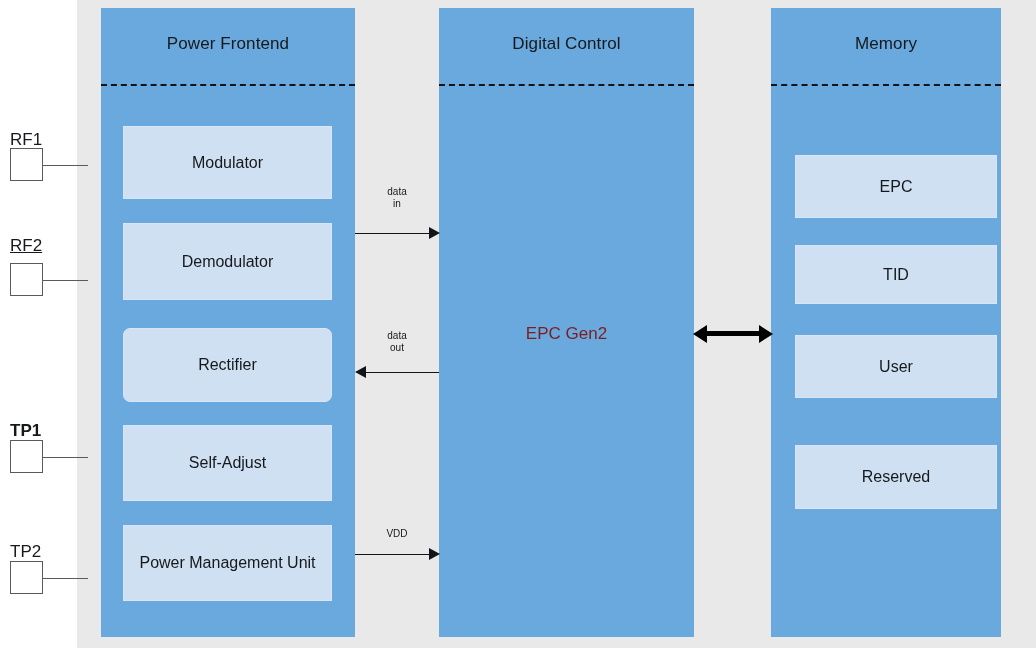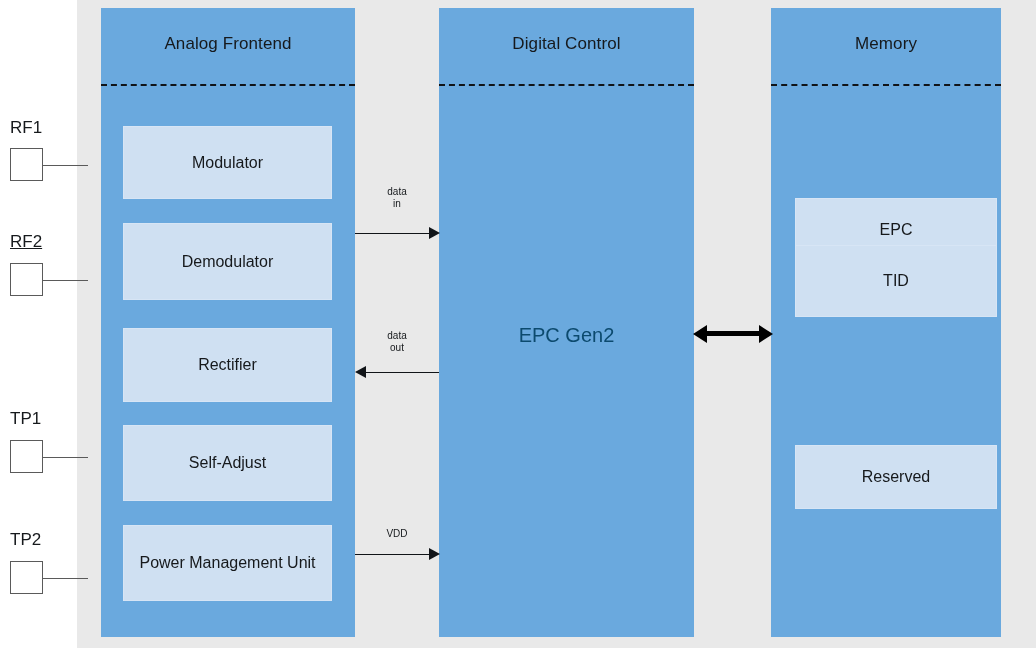--- a/index.html
+++ b/index.html
@@ -62,44 +62,45 @@
     justify-content: center;
     text-align: center;
     font-size: 16px;
     color: #16191c;
     line-height: 1.25;
     padding: 16px 6px;
   }
   
   .sub.modulator   { left: 22px; width: 209px; top: 118px; height: 73px; }
   .sub.demodulator { left: 22px; width: 209px; top: 215px; height: 77px; }
-  .sub.rectifier   { left: 22px; width: 209px; top: 320px; height: 74px; }
+  .sub.rectifier   { left: 22px; width: 209px; top: 320px; height: 74px; border-radius: 7px; }
   .sub.selfadjust  { left: 22px; width: 209px; top: 417px; height: 76px; }
   .sub.pmu         { left: 22px; width: 209px; top: 517px; height: 76px; }
   
-  .sub.epc      { left: 24px; width: 202px; top: 147px; height: 63px; margin-top: 43px; }
-  .sub.tid      { left: 24px; width: 202px; top: 237px; height: 72px; }
+  .sub.epc      { left: 24px; width: 202px; top: 147px; height: 63px; }
+  .sub.tid      { left: 24px; width: 202px; top: 237px; height: 59px; }
   .sub.user     { left: 24px; width: 202px; top: 327px; height: 63px; }
   .sub.reserved { left: 24px; width: 202px; top: 426px; height: 64px; margin-top: 11px; }
 
   .center-label {
     position: absolute;
     left: 0; right: 0;
     top: 316px;
     text-align: center;
-    font-size: 20px;
-    color: #0c4a6e;
+    font-size: 17px;
+    color: #7f1d1d;
   }
 
   
   .pin-label {
     position: absolute;
     font-size: 17px;
     color: #16191c;
     white-space: nowrap;
+    margin-top: 12px;
   }
   .pin-box {
     position: absolute;
     width: 33px; height: 33px;
     background: #ffffff;
     border: 1px solid #5a5a5a;
     box-sizing: border-box;
   }
   .pin-wire {
     position: absolute;
@@ -150,34 +151,34 @@
 <body>
 
 <div id="canvas">
 
   <div class="chip-area"></div>
 
   <div class="pin-label" style="left:10px; top:118px;">RF1</div>
   <div class="pin-box" style="left:10px; top:148px;"></div>
   <div class="pin-wire" style="left:43px; top:165px; width:45px;"></div>
 
-  <div class="pin-label" style="left:10px; top:232px;text-decoration:underline;">RF2</div>
+  <div class="pin-label" style="left:10px; top:224px;text-decoration:underline;">RF2</div>
   <div class="pin-box" style="left:10px; top:263px;"></div>
   <div class="pin-wire" style="left:43px; top:280px; width:45px;"></div>
 
-  <div class="pin-label" style="left:10px; top:409px;">TP1</div>
+  <div class="pin-label" style="left:10px; top:409px;font-weight:bold;">TP1</div>
   <div class="pin-box" style="left:10px; top:440px;"></div>
   <div class="pin-wire" style="left:43px; top:457px; width:45px;"></div>
 
   <div class="pin-label" style="left:10px; top:530px;">TP2</div>
   <div class="pin-box" style="left:10px; top:561px;"></div>
   <div class="pin-wire" style="left:43px; top:578px; width:45px;"></div>
 
   <div class="block afe">
-    <div class="block-title">Analog Frontend</div>
+    <div class="block-title">Power Frontend</div>
     <div class="divider"></div>
 
     <div class="sub modulator">Modulator</div>
     <div class="sub demodulator">Demodulator</div>
     <div class="sub rectifier">Rectifier</div>
     <div class="sub pmu">Power Management Unit</div>
     <div class="sub selfadjust">Self-Adjust</div>
   </div>
 
   <div class="block dc">
@@ -185,20 +186,21 @@
     <div class="divider"></div>
     <div class="center-label">EPC Gen2</div>
   </div>
 
   <div class="block mem">
     <div class="block-title">Memory</div>
     <div class="divider"></div>
 
     <div class="sub epc">EPC</div>
     <div class="sub tid">TID</div>
+    <div class="sub user">User</div>
     <div class="sub reserved">Reserved</div>
   </div>
 
   <div class="arrow-label" style="left:356px; top:186px; width:82px;">data
 in</div>
   <div class="arrow-line" style="left:355px; top:233px; width:75px;"></div>
   <div class="arrow-head right" style="left:429px; top:227px;"></div>
 
   <div class="arrow-label" style="left:356px; top:330px; width:82px;">data
 out</div>

